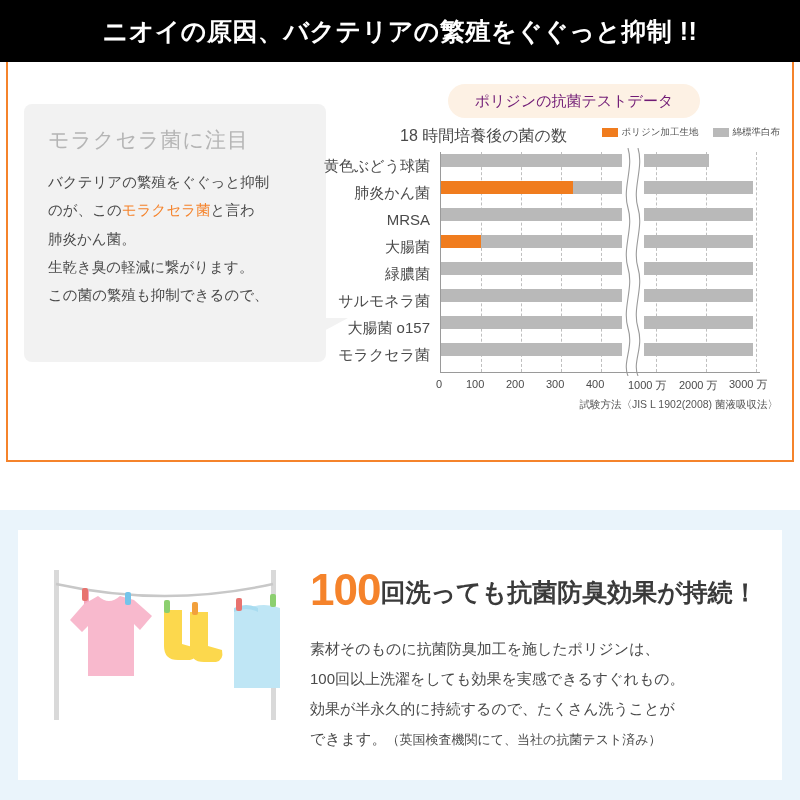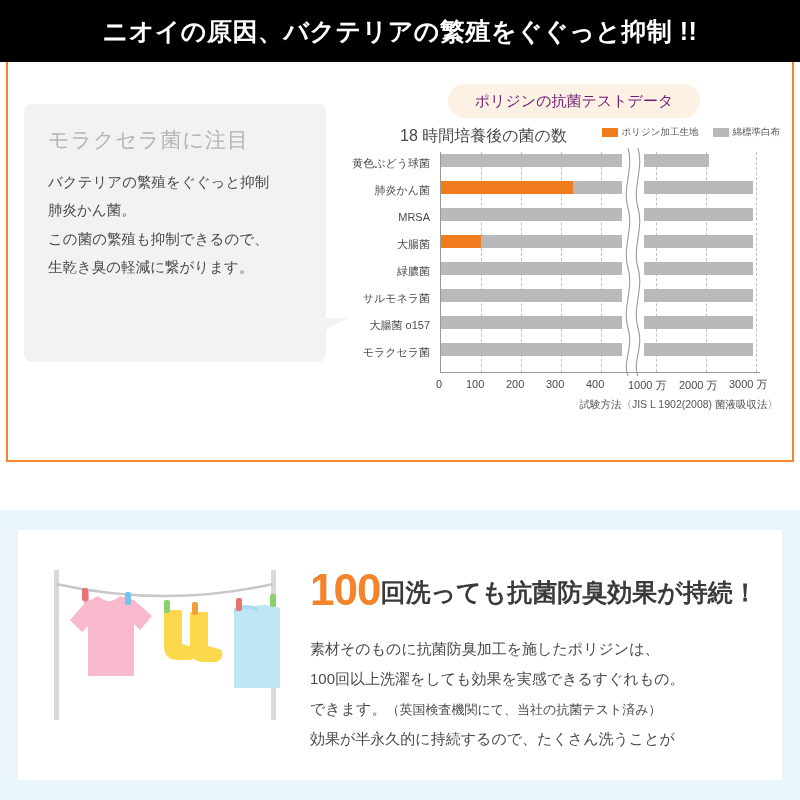--- a/index.html
+++ b/index.html
@@ -158,21 +158,21 @@
   .cat-labels {
     position: absolute;
     left: 0;
     top: 0;
     width: 96px;
     height: 220px;
   }
   .cat-label {
     position: absolute;
     right: 6px;
-    font-size: 11px;
+    font-size: 15px;
     color: #4a4a4a;
     white-space: nowrap;
     text-align: right;
     line-height: 1;
   }
   .bars-zone {
     position: absolute;
     left: 100px;
     top: 0;
     width: 320px;
@@ -312,23 +312,26 @@
     <div class="headline-bar">
       <div class="headline-text">ニオイの原因、バクテリアの繁殖をぐぐっと抑制 !!</div>
     </div>
 
     <div class="orange-frame"></div>
 
     <div class="bubble">
       <div class="bubble-title">モラクセラ菌に注目</div>
       <div class="bubble-body">
         <div>バクテリアの繁殖をぐぐっと抑制</div>
+        <div>
+          <span>のが、この</span><span class="hl-orange">モラクセラ菌</span><span>と言わ</span>
+        </div>
         <div>肺炎かん菌。</div>
+        <div>生乾き臭の軽減に繋がります。</div>
         <div>この菌の繁殖も抑制できるので、</div>
-        <div>生乾き臭の軽減に繋がります。</div>
       </div>
     </div>
     <div class="bubble-tail"></div>
 
     <div class="chart-label">ポリジンの抗菌テストデータ</div>
 
     <div class="chart-area">
       <div class="chart-title">18 時間培養後の菌の数</div>
 
       <div class="legend">
@@ -439,22 +442,22 @@
         <rect x="230" y="44" width="6" height="13" rx="2" fill="#8ccf6f"></rect>
       </svg>
 
       <div class="bottom-text">
         <div class="big-head">
           <span class="big-num">100</span><span>回洗っても抗菌防臭効果が持続！</span>
         </div>
         <div class="bottom-body">
           <div>素材そのものに抗菌防臭加工を施したポリジンは、</div>
           <div>100回以上洗濯をしても効果を実感できるすぐれもの。</div>
+          <div>効果が半永久的に持続するので、たくさん洗うことが</div>
           <div>
             <span>できます。</span><span class="small-note">（英国検査機関にて、当社の抗菌テスト済み）</span>
           </div>
-          <div>効果が半永久的に持続するので、たくさん洗うことが</div>
         </div>
       </div>
     </div>
   </div>
 
 </div>
 
 </body></html>

